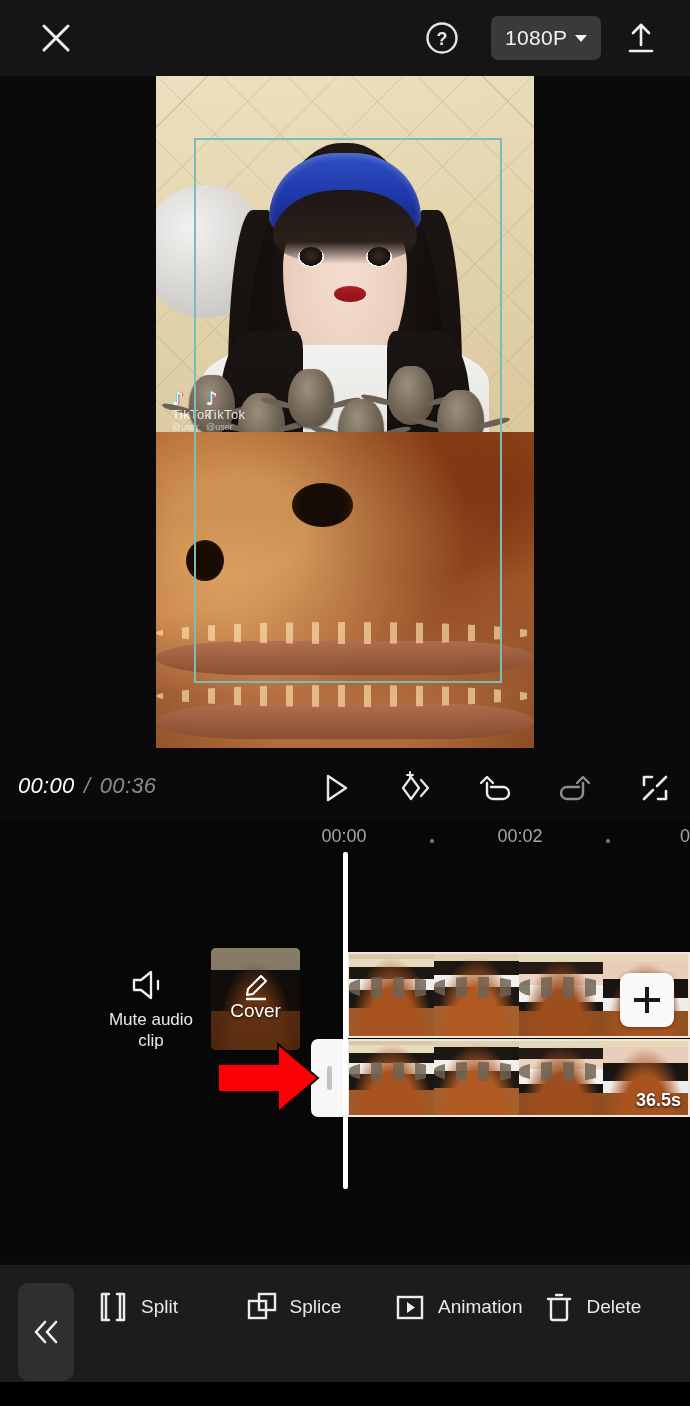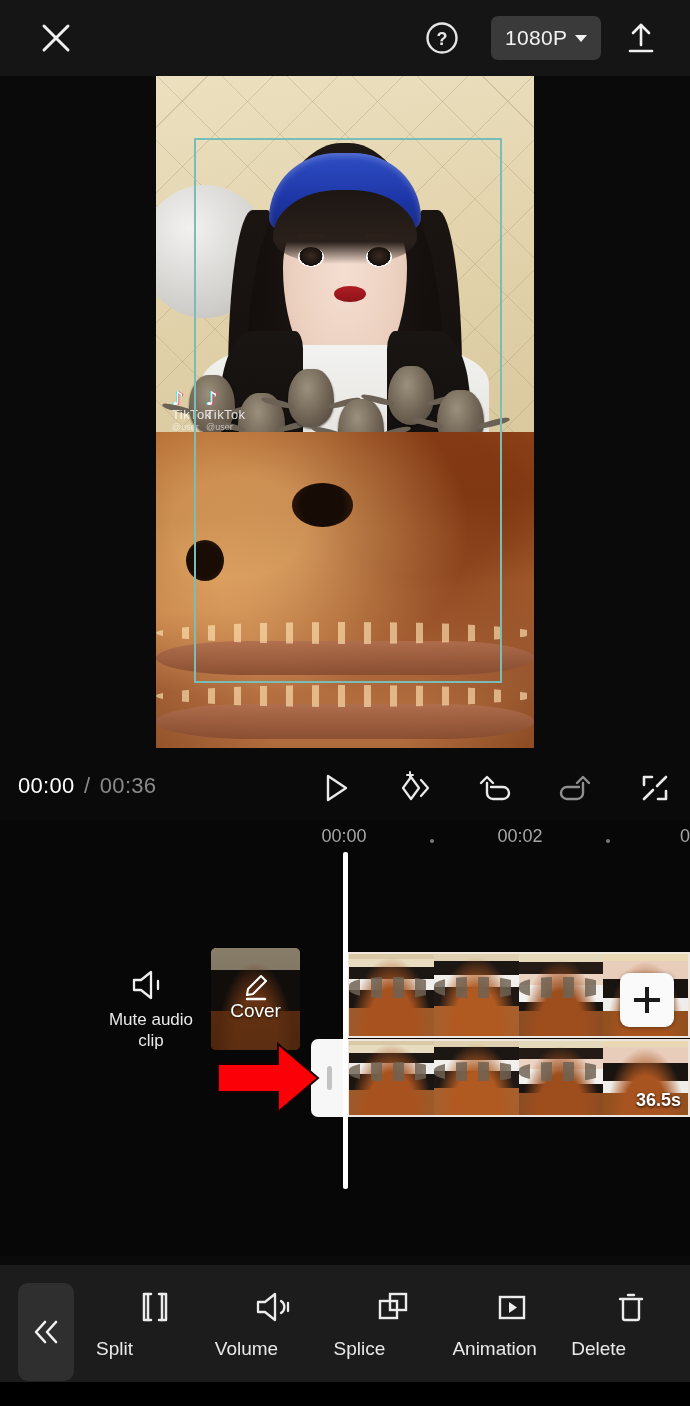--- a/index.html
+++ b/index.html
@@ -221,21 +221,21 @@
     position: absolute; left: 38px; top: 62px;
     width: 308px; height: 545px;
     border: 2px solid #79bdb8;
   }
 
   
   .ctrl-row {
     position: absolute; left: 0; top: 755px;
     width: 690px; height: 65px;
     background: #0a0a0a;
-    display: flex; align-items: center;
+    display: flex; align-items: center; font-style: italic;
   }
   .time-read {
     position: absolute; left: 18px; top: 18px;
     font-size: 22px; letter-spacing: .3px;
   }
   .time-cur { color: #ffffff; }
   .time-sep { color: #8a8a8a; margin: 0 3px; }
   .time-tot { color: #8a8a8a; }
   .ctrl-icons {
     position: absolute; left: 310px; top: 8px;
@@ -428,21 +428,21 @@
     display: flex; align-items: center; justify-content: center;
     cursor: pointer;
   }
   .tools {
     position: absolute; left: 96px; top: 14px;
     width: 594px; height: 100px;
     display: flex; align-items: flex-start;
   }
   .tool {
     flex: 1 1 0;
-    display: flex; flex-direction: column; gap: 11px;
+    display: flex; flex-direction: row; align-items: center; gap: 11px;
     cursor: pointer;
     padding-top: 8px;
   }
   .tool-ic { height: 40px; display: flex; align-items: center; justify-content: center; }
   .tool-lb { color: #e9e9e9; font-size: 19px; }
 
   .navbar-home {
     position: absolute; left: 0; top: 1382px;
     width: 690px; height: 24px;
     background: #000;
@@ -701,30 +701,20 @@
             <path d="M13 4 L6 4 L6 30 L13 30" stroke="#ececec" stroke-width="2.5" fill="none" stroke-linecap="round" stroke-linejoin="round"></path>
             <path d="M21 4 L28 4 L28 30 L21 30" stroke="#ececec" stroke-width="2.5" fill="none" stroke-linecap="round" stroke-linejoin="round"></path>
             <path d="M10 4 L10 30" stroke="#ececec" stroke-width="2.5" stroke-linecap="round"></path>
             <path d="M24 4 L24 30" stroke="#ececec" stroke-width="2.5" stroke-linecap="round"></path>
           </svg>
         </span>
         <span class="tool-lb">Split</span>
       </div>
 
 
-      <div class="tool">
-        <span class="tool-ic">
-          <svg width="40" height="34" viewBox="0 0 40 34">
-            <path d="M4 12 L11 12 L21 4 L21 30 L11 22 L4 22 Z" stroke="#ececec" stroke-width="2.3" fill="none" stroke-linejoin="round"></path>
-            <path d="M27 11 A7 7 0 0 1 27 23" stroke="#ececec" stroke-width="2.3" fill="none" stroke-linecap="round"></path>
-            <path d="M34 13 L34 21" stroke="#ececec" stroke-width="2.3" stroke-linecap="round"></path>
-          </svg>
-        </span>
-        <span class="tool-lb">Volume</span>
-      </div>
 
       <div class="tool">
         <span class="tool-ic">
           <svg width="34" height="34" viewBox="0 0 34 34">
             <rect x="4" y="11" width="17" height="17" stroke="#ececec" stroke-width="2.4" fill="none"></rect>
             <rect x="14" y="4" width="16" height="16" stroke="#ececec" stroke-width="2.4" fill="none"></rect>
           </svg>
         </span>
         <span class="tool-lb">Splice</span>
       </div>

